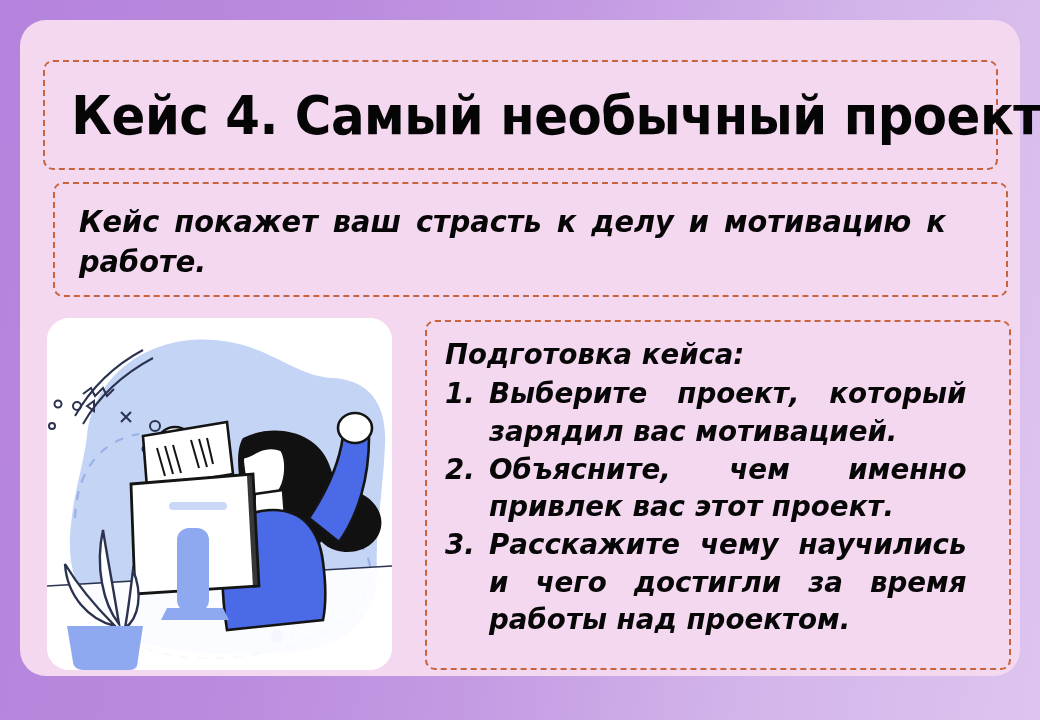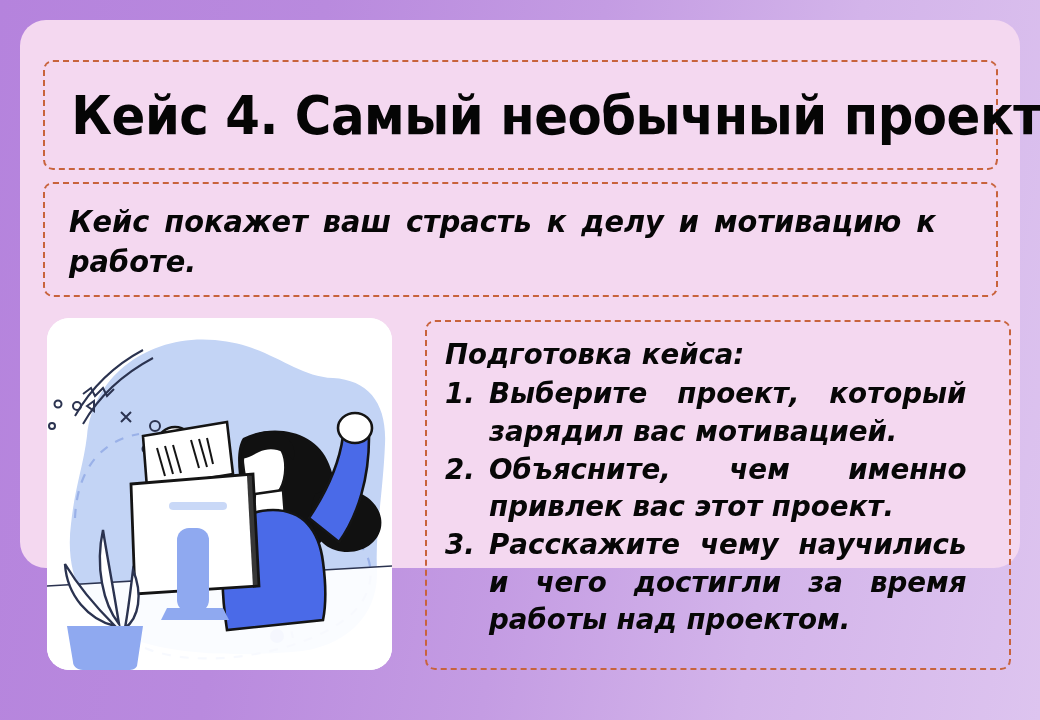--- a/index.html
+++ b/index.html
@@ -14,21 +14,21 @@
     font-family: "Liberation Sans", sans-serif;
     background: linear-gradient(100deg, #b583dd 0%, #b98ade 28%, #c49ce3 52%, #d3b4ea 74%, #ddc4ef 100%);
     position: relative;
   }
 
   #slide {
     position: absolute;
     left: 20px;
     top: 20px;
     width: 1000px;
-    height: 548px;
+    height: 656px;
     background: #f4d8f0;
     border-radius: 26px;
   }
 
   
   .dashed-box {
     position: absolute;
     border: 2px dashed #c8633c;
     border-radius: 10px;
   }
@@ -48,21 +48,21 @@
     font-size: 53px;
     color: #050505;
     letter-spacing: -0.5px;
     padding-left: 28px;
     transform: scaleX(0.94);
     transform-origin: left center;
     white-space: nowrap;
   }
 
   #subtitle-box {
-    left: 23px;
+    left: 33px;
     top: 162px;
     width: 955px;
     height: 115px;
     padding: 18px 24px 10px 24px;
   }
 
   #subtitle-text {
     font-family: "DejaVu Sans", sans-serif;
     font-weight: bold;
     font-style: italic;

